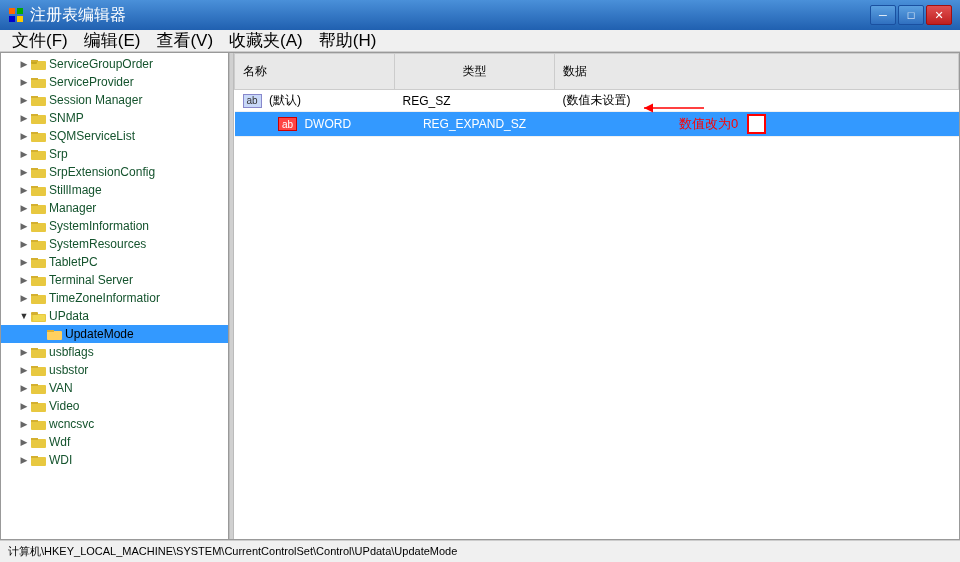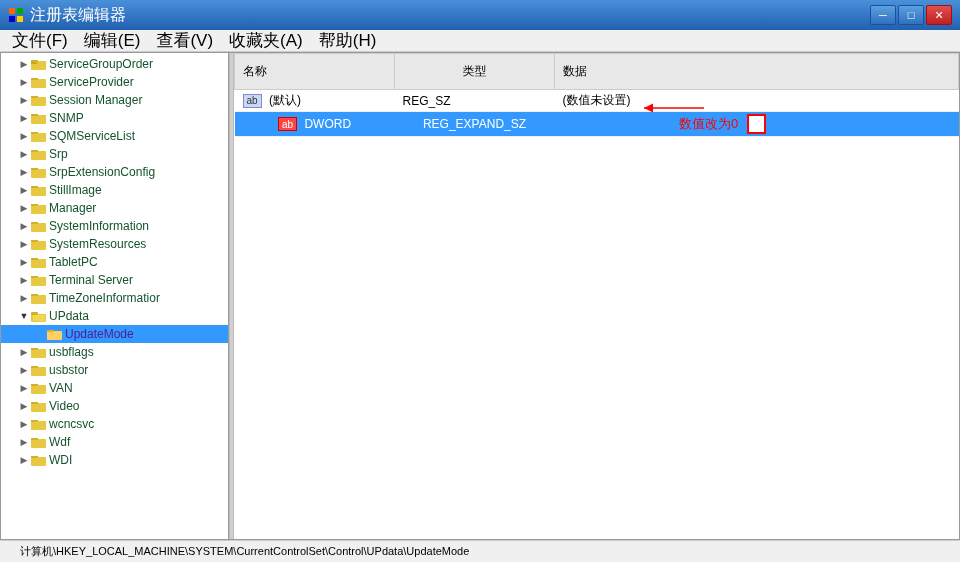--- a/index.html
+++ b/index.html
@@ -104,21 +104,21 @@
       padding: 1px 0;
       cursor: pointer;
       white-space: nowrap;
       height: 18px;
     }
     .tree-item.selected {
       background: #3399ff;
       color: white;
     }
     .tree-item.selected .tree-label {
-      color: #4c1d95;
+      color: #000000;
     }
 
     .tree-indent {
       display: inline-block;
       width: 16px;
       min-width: 16px;
     }
     .tree-expand {
       width: 14px;
       min-width: 14px;
@@ -242,21 +242,21 @@
       pointer-events: none;
     }
 
     
     .status-bar {
       height: 22px;
       background: #f0f0f0;
       border-top: 1px solid #ccc;
       display: flex;
       align-items: center;
-      padding: 0 20px;
+      padding: 0 8px;
       font-size: 11px;
       color: #000;
     }
 
     
     .tree-panel::-webkit-scrollbar {
       width: 16px;
     }
     .tree-panel::-webkit-scrollbar-track {
       background: #f0f0f0;

